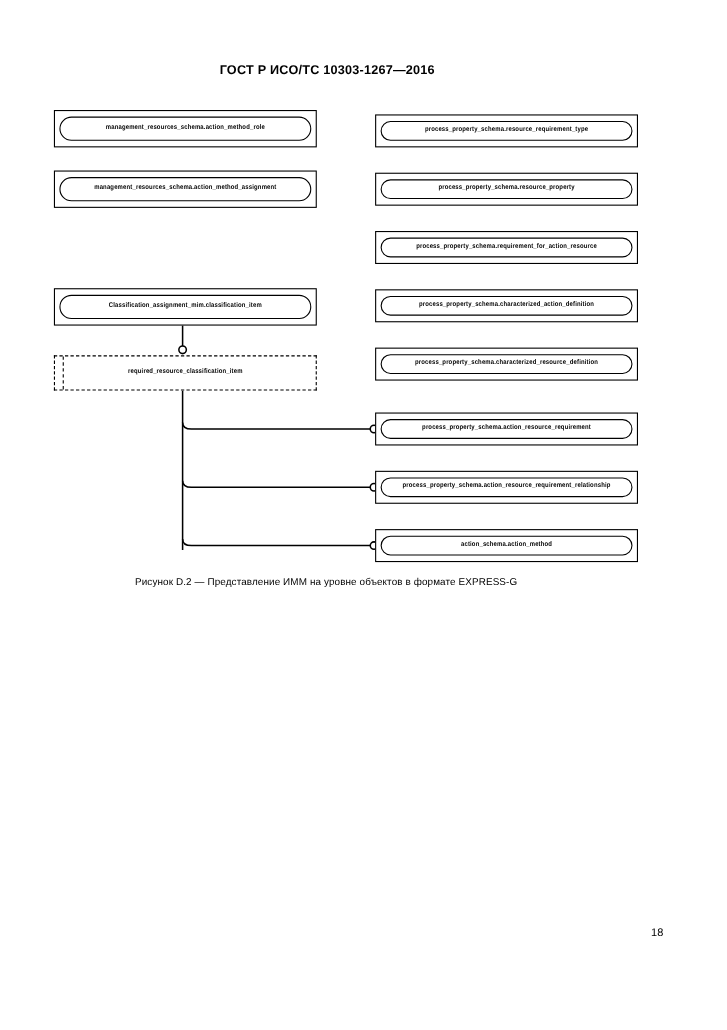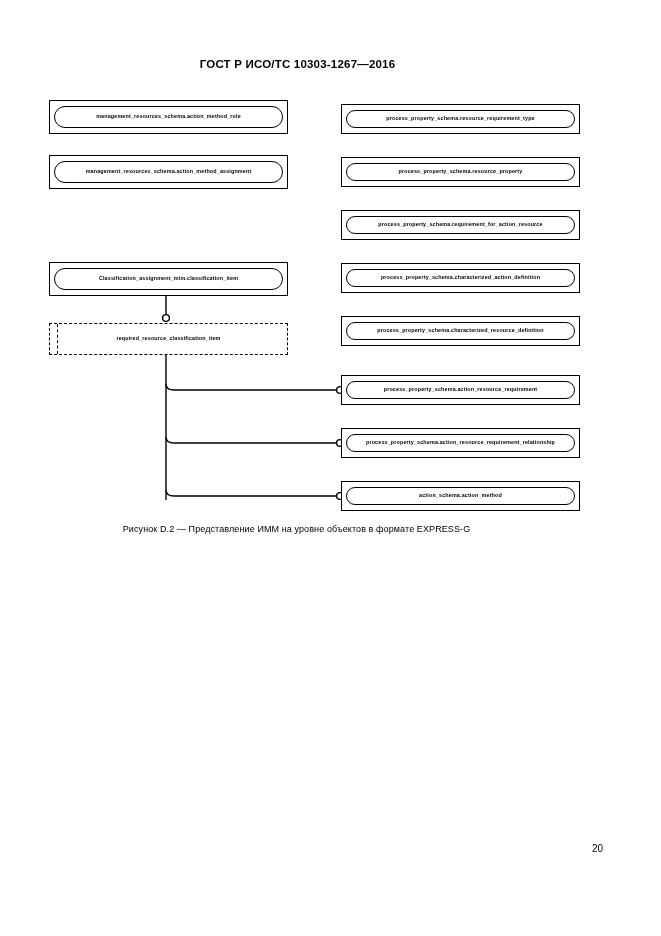--- a/index.html
+++ b/index.html
@@ -227,13 +227,13 @@
   <div class="node" style="left:341px; top:481px; width:239px; height:30px;">
     <div class="cap">
       <span>action_schema.action_method</span>
     </div>
   </div>
 
 </div>
 
 <div class="caption">Рисунок D.2 — Представление ИММ на уровне объектов в формате EXPRESS-G</div>
 
-<div class="page-number">20</div>
+<div class="page-number">18</div>
 
 </body></html>

